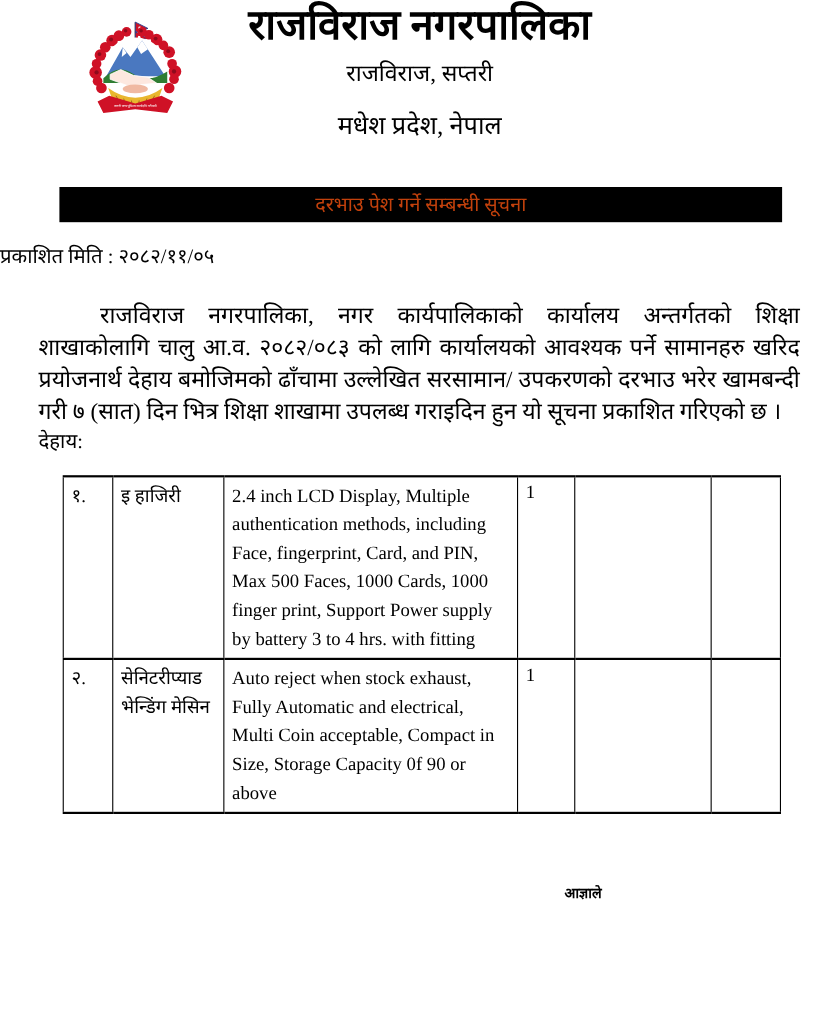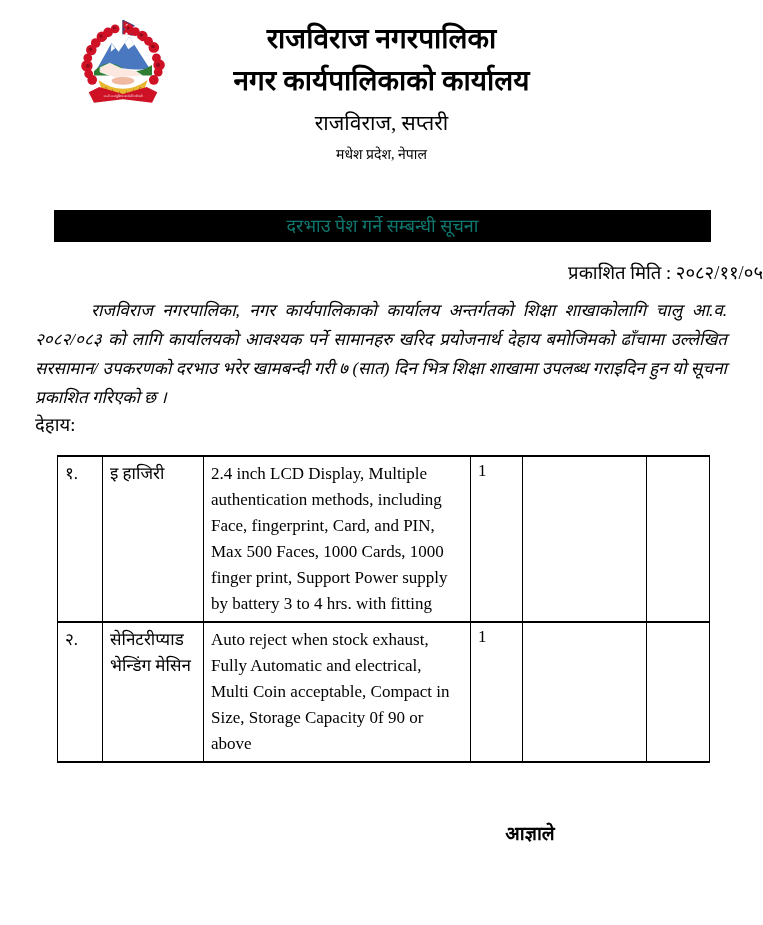--- a/index.html
+++ b/index.html
@@ -9,36 +9,36 @@
     width:763px; height:925px;
     margin:0 auto;
     background:#ffffff;
     color:#000000;
     font-family:"Liberation Serif","DejaVu Serif",serif;
     overflow:hidden;
   }
   
   .header { position:relative; text-align:center; }
   .logo { position:absolute; left:79px; top:16px; width:88px; height:98px; }
-  .h-muni { padding-top:20px; font-size:28px; font-weight:bold; line-height:38px; }
+  .h-muni { padding-top:4px; font-size:38px; font-weight:bold; line-height:38px; }
   .h-office { margin-top:6px; font-size:28px; font-weight:bold; line-height:34px; }
   .h-loc { margin-top:12px; font-size:21px; line-height:26px; }
-  .h-prov { margin-top:6px; font-size:14px; line-height:26px; }
+  .h-prov { margin-top:22px; font-size:23px; line-height:26px; }
   
   .banner {
     margin:42px 52px 0 54px; height:32px;
-    background:#000000; color:#0f766e;
+    background:#000000; color:#c2410c;
     font-size:18px; line-height:32px; text-align:center;
   }
-  .pub-date { margin-top:17px; text-align:right; font-size:18.5px; }
+  .pub-date { margin-top:17px; text-align:left; font-size:18.5px; }
   
   .body-text {
-    margin:12px 36px 0 35px;
-    font-size:17px; line-height:29px;
-    text-align:justify; text-indent:56px;font-style:italic;
+    margin:28px 36px 0 35px;
+    font-size:21px; line-height:29px;
+    text-align:justify; text-indent:56px;
   }
   .dehaya { margin:0 36px 16px 35px; font-size:18.5px; line-height:27px; }
   
   table.items {
     margin:3px 0 0 57px;
     width:652px;
     border-collapse:collapse;
     table-layout:fixed;
     font-size:17px;
   }
@@ -59,21 +59,21 @@
   .col-qty { width:52px; }
   .col-rate { width:124px; }
   .col-rem { width:63px; }
   th.qty-h { text-align:center; padding:4px 2px; }
   th.rate-h { text-align:justify; line-height:26px; }
   td.spec { text-align:justify; line-height:26px; padding:4px 9px;margin-top:16px; }
   td.item-name { line-height:26px; }
   td.qty { text-align:center; }
   
   .signature { margin:60px 0 0 299px; width:462px; text-align:center; }
-  .sig-order { font-size:19px; font-weight:bold; line-height:24px;font-family:Liberation Mono, monospace; }
+  .sig-order { font-size:13px; font-weight:bold; line-height:24px; }
 </style>
 </head>
 <body>
 
 <div class="page">
 
   <div class="header">
 
     <svg class="logo" viewBox="0 0 100 110" aria-hidden="true">
 
@@ -151,21 +151,20 @@
         <path d="M30 80 L34 87 M38 83 L40 90 M46 85 L47 92 M54 85 L53 92 M62 83 L60 90 M70 80 L66 87" stroke="#a06a1b" stroke-width="1"></path>
       </g>
 
       <g>
         <path d="M11 86 L23 80 L50 88 L77 80 L89 86 L83 98 L50 94 L17 98 Z" fill="#cf1126"></path>
         <text x="50" y="91.5" text-anchor="middle" font-size="3.4" fill="#ffffff">जननी जन्मभूमिश्च स्वर्गादपि गरीयसी</text>
       </g>
     </svg>
 
     <div class="h-muni">राजविराज नगरपालिका</div>
-    <div class="h-office">नगर कार्यपालिकाको कार्यालय</div>
     <div class="h-loc">राजविराज, सप्तरी</div>
     <div class="h-prov">मधेश प्रदेश, नेपाल</div>
   </div>
 
   <div class="banner">दरभाउ पेश गर्ने सम्बन्धी सूचना</div>
 
   <div class="pub-date">प्रकाशित मिति : २०८२/११/०५</div>
 
   <p class="body-text">राजविराज नगरपालिका, नगर कार्यपालिकाको कार्यालय अन्तर्गतको शिक्षा शाखाकोलागि चालु आ.व. २०८२/०८३ को लागि कार्यालयको आवश्यक पर्ने सामानहरु खरिद प्रयोजनार्थ देहाय बमोजिमको ढाँचामा उल्लेखित सरसामान/ उपकरणको दरभाउ भरेर खामबन्दी गरी ७ (सात) दिन भित्र शिक्षा शाखामा उपलब्ध गराइदिन हुन यो सूचना प्रकाशित गरिएको छ ।</p>
   <div class="dehaya">देहाय:</div>

